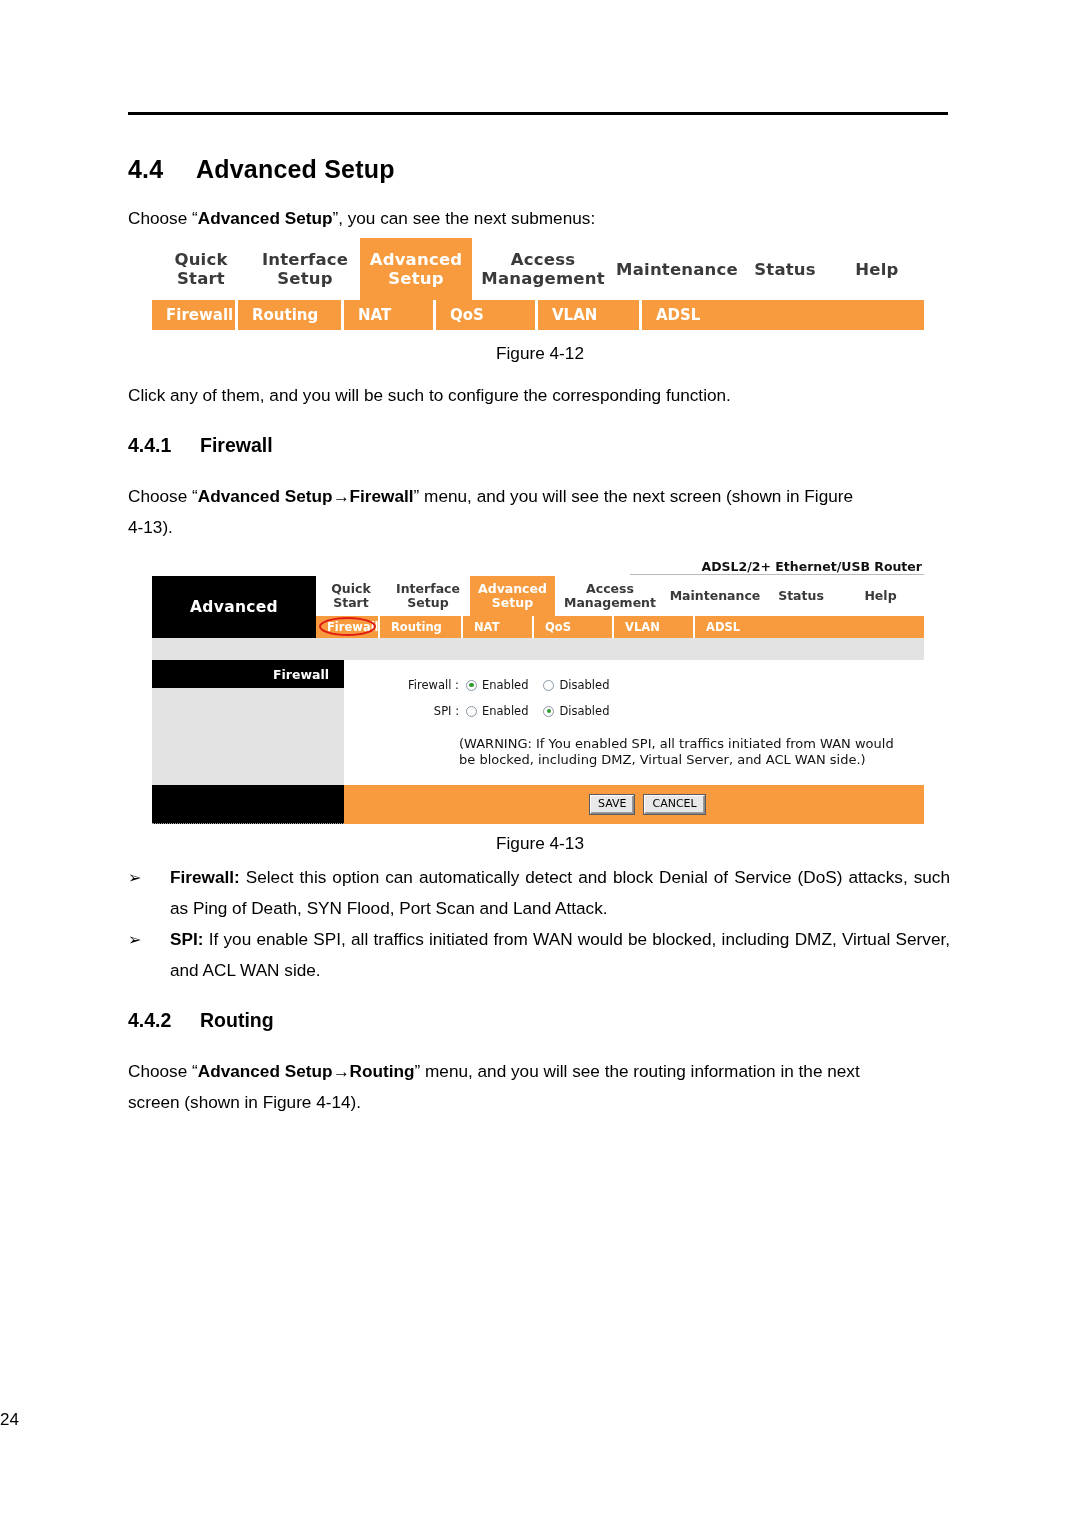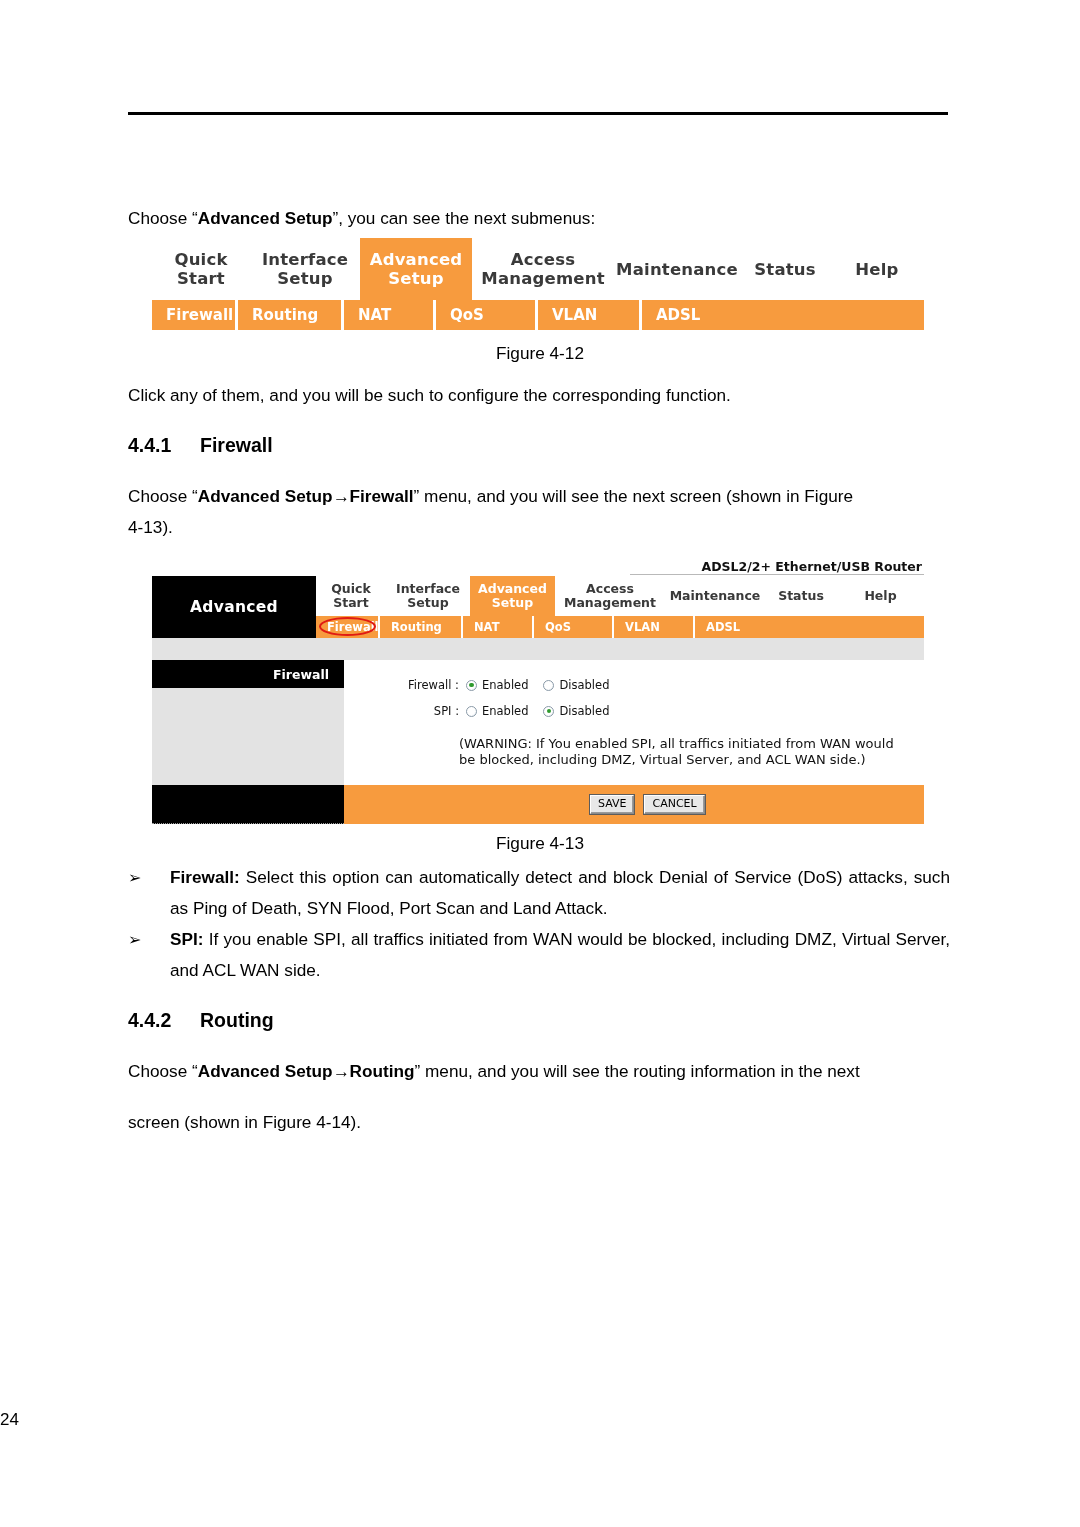--- a/index.html
+++ b/index.html
@@ -425,20 +425,23 @@
     font-size: 17px;
   }
 </style>
 </head>
 <body>
 
 <div class="page">
 
   <div class="header-rule"></div>
 
+  <div class="h2" style="left:128px; top:155px;">
+    <span class="num">4.4</span><span>Advanced Setup</span>
+  </div>
 
   <div class="para nojust" style="left:128px; top:203px; width:820px;">
     <span>Choose “</span><b>Advanced Setup</b><span>”, you can see the next submenus:</span>
   </div>
 
   <div class="fig12">
     <div class="fig12-tabs">
       <div class="tab" style="width:98px;">
         <div><span>Quick</span><br><span>Start</span></div>
       </div>
@@ -569,18 +572,18 @@
     <span class="bullet-mark">➢</span>
     <span class="bullet-text"><b>SPI:</b><span> If you enable SPI, all traffics initiated from WAN would be blocked, including DMZ, Virtual Server, and ACL WAN side.</span></span>
   </div>
 
   <div class="h3" style="left:128px; top:1009px;">
     <span class="num">4.4.2</span><span>Routing</span>
   </div>
 
   <div class="para" style="left:128px; top:1056px; width:822px;">
     <span>Choose “</span><b>Advanced Setup→Routing</b><span>” menu, and you will see the routing information in the next</span>
-    <span class="lastline" style="display:block;text-align:left;margin-top:20px;">screen (shown in Figure 4-14).</span>
+    <span class="lastline" style="display:block;text-align:left;">screen (shown in Figure 4-14).</span>
   </div>
 
   <div class="pagenum">24</div>
 
 </div>
 
 </body></html>

